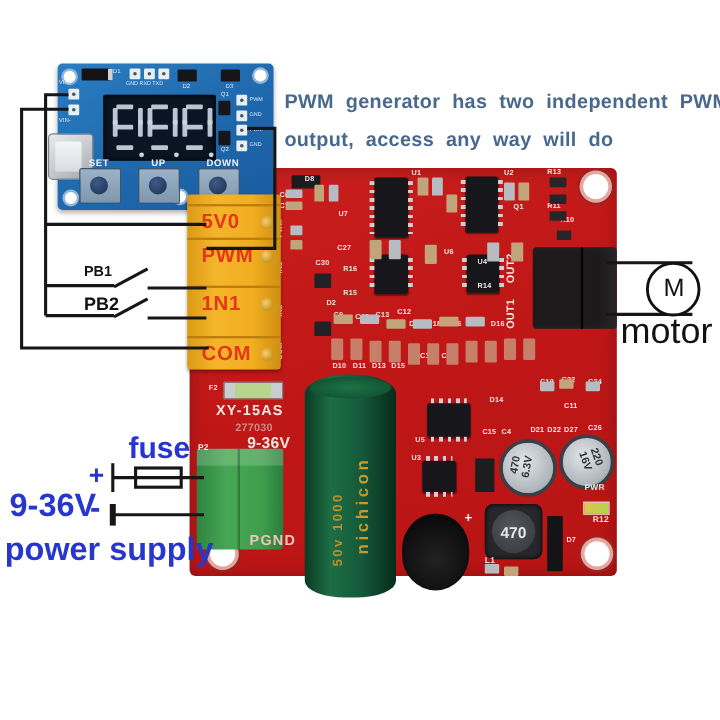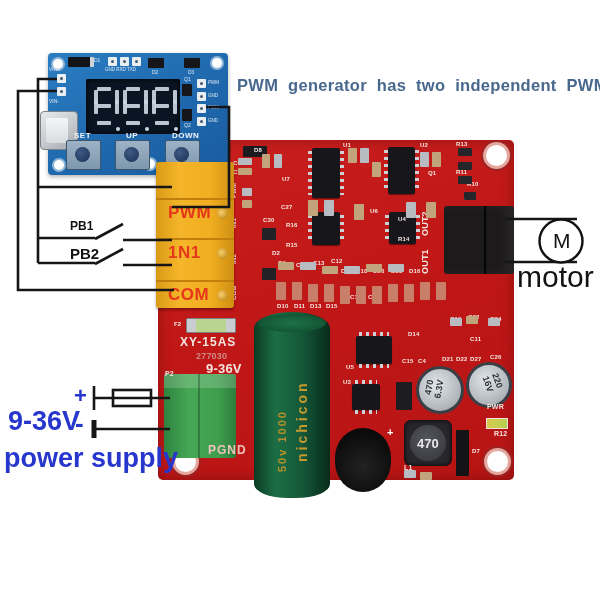--- a/index.html
+++ b/index.html
@@ -327,20 +327,24 @@
         <div class="pinbox" style="left: 149px; top: 38.5px;"></div>
         <span class="mtext" style="left: 160px; top: 40.5px; font-size: 4.5px;">GND</span>
         <div class="pinbox" style="left: 149px; top: 51px;"></div>
         <span class="mtext" style="left: 160px; top: 53px; font-size: 4.5px;">PWM</span>
         <div class="pinbox" style="left: 149px; top: 63.5px;"></div>
         <span class="mtext" style="left: 160px; top: 65.5px; font-size: 4.5px;">GND</span>
       </div>
   </div>
 
   <div id="terminal-block">
+      <div class="trow" style="top: 8px;">
+        <span class="tlabel">5V0</span>
+        <span class="screw"></span>
+      </div>
       <div class="trow" style="top: 35.5px;">
         <span class="tlabel">PWM</span>
         <span class="screw"></span>
       </div>
       <div class="trow" style="top: 76px;">
         <span class="tlabel">1N1</span>
         <span class="screw"></span>
       </div>
       <div class="trow" style="top: 118px;">
         <span class="tlabel">COM</span>
@@ -365,24 +369,26 @@
       <path d="M94,398 H170"></path>
       <rect x="113" y="390" width="38" height="16"></rect>
       <path d="M94,386 V410"></path>
       <path stroke-width="5" d="M94,420 V438"></path>
       <path d="M96,429 H170"></path>
     </g>
     <circle cx="561" cy="241" r="21.5" fill="#ffffff" stroke="#111" stroke-width="2.4"></circle>
   </svg>
 
   <div class="note" style="left:237px;top:76px;">PWM generator has two independent PWM</div>
+  <div class="note" style="left:237px;top:108px;">output, access any way will do</div>
 
   <div class="black-label" style="left:70px;top:219px;font-size:12px;">PB1</div>
   <div class="black-label" style="left:70px;top:245px;font-size:15px;">PB2</div>
 
+  <div class="blue-label" style="left:107px;top:360px;font-size:25px;">fuse</div>
   <div class="blue-label" style="left:8px;top:406px;font-size:27px;font-weight:700;">9-36V</div>
   <div class="blue-label" style="left:74px;top:383px;font-size:22px;font-weight:700;">+</div>
   <div class="blue-label" style="left:75px;top:408px;font-size:26px;font-weight:700;">-</div>
   <div class="blue-label" style="left:4px;top:443px;font-size:27px;">power supply</div>
 
   <div class="black-label" style="left:553px;top:229px;font-size:21px;font-weight:400;">M</div>
   <div class="black-label" style="left:517px;top:260px;font-size:30px;font-weight:400;">motor</div>
 
 </div>
 

